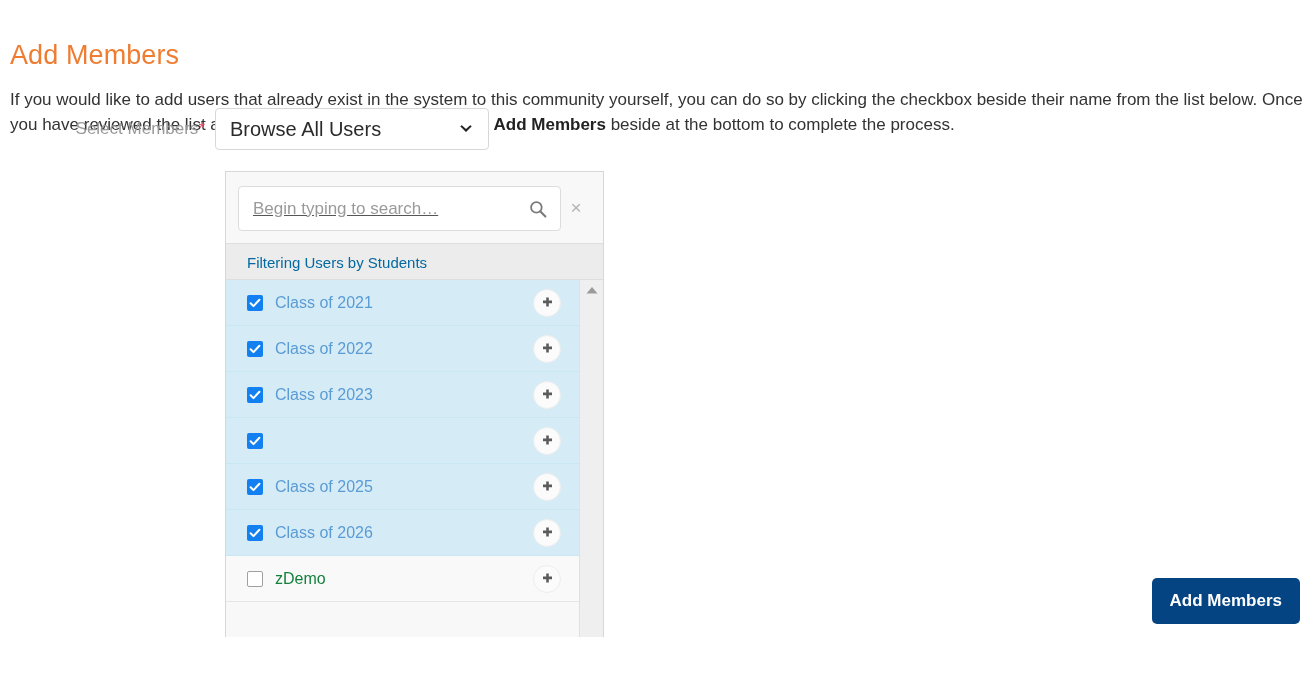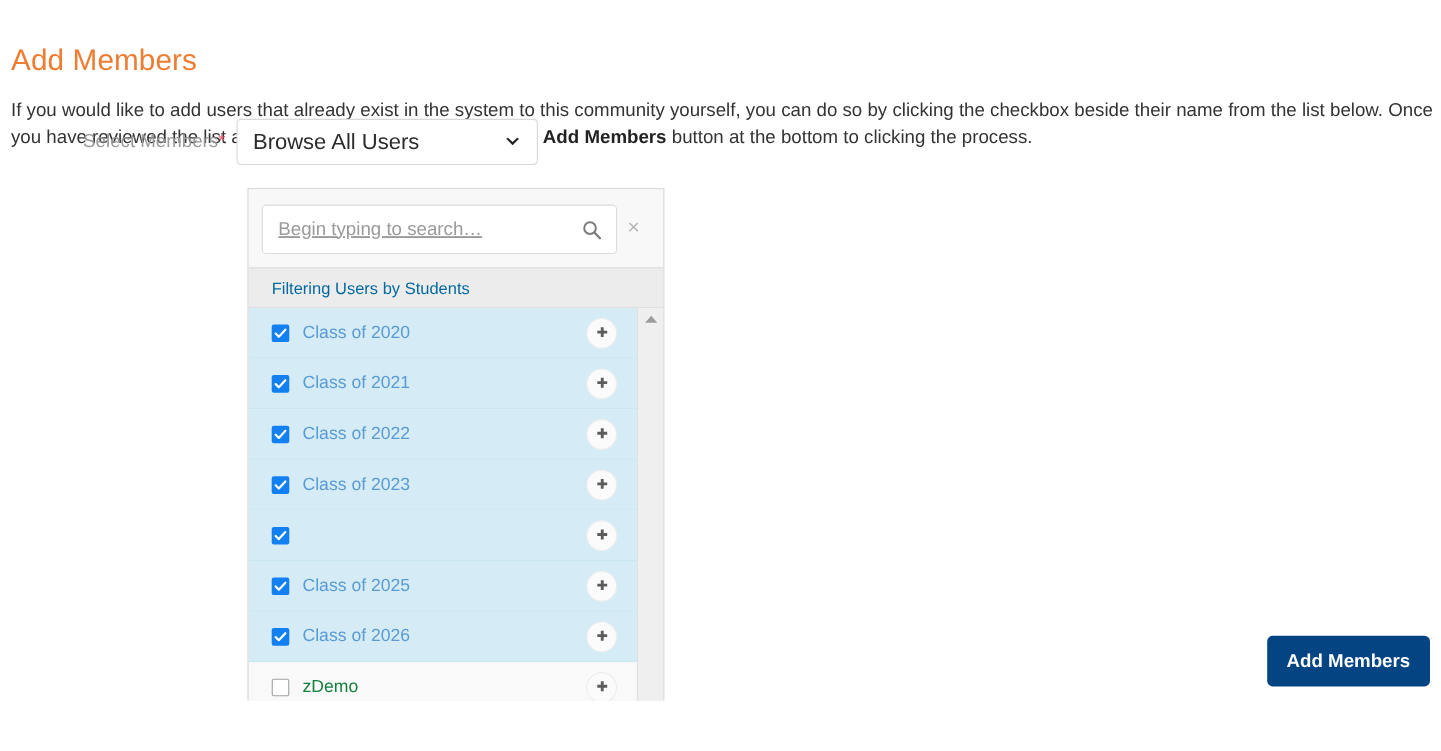--- a/index.html
+++ b/index.html
@@ -239,21 +239,21 @@
     white-space: nowrap;
   }
 </style>
 </head>
 <body>
 
 <div class="page">
 
   <h1 class="page-title">Add Members</h1>
 
-  <p class="intro"><span>If you would like to add users that already exist in the system to this community yourself, you can do so by clicking the checkbox beside their name from the list below. Once you have reviewed the list at the bottom and are ready, click the </span><b>Add Members</b><span> button at the bottom to clicking the process.</span></p>
+  <p class="intro"><span>If you would like to add users that already exist in the system to this community yourself, you can do so by clicking the checkbox beside their name from the list below. Once you have reviewed the list at the bottom and are ready, click the </span><b>Add Members</b><span> beside at the bottom to complete the process.</span></p>
 
   <div class="field-row">
     <div class="field-label"><span>Select Members</span><span class="req-star">*</span></div>
 
     <div class="select-wrap">
       <span class="select-value">Browse All Users</span>
       <svg class="caret-icon" viewBox="0 0 16 16">
         <path d="M2.2 5.2 L8 11 L13.8 5.2 L12.2 4.2 L8 8.1 L3.8 4.2 Z" fill="#222222"></path>
       </svg>
     </div>
@@ -275,33 +275,20 @@
     <div class="dd-filter-header">Filtering Users by Students</div>
 
     <div class="dd-list-wrap">
       <div class="dd-list" id="user-list">
           <div class="dd-row">
             <span class="cb">
               <svg width="12" height="12" viewBox="0 0 12 12">
                 <path d="M1.6 6.2 L4.5 9.1 L10.4 2.7" fill="none" stroke="#ffffff" stroke-width="2" stroke-linecap="round" stroke-linejoin="round"></path>
               </svg>
             </span>
-            <span class="dd-row-label">Class of 2020</span>
-            <span class="plus-btn">
-              <svg width="13" height="13" viewBox="0 0 13 13">
-                <path d="M5.2 1.4 h2.6 v3.2 h3.2 v2.6 h-3.2 v3.2 h-2.6 v-3.2 h-3.2 v-2.6 h3.2 z" fill="#5c5c5c"></path>
-              </svg>
-            </span>
-          </div>
-          <div class="dd-row">
-            <span class="cb">
-              <svg width="12" height="12" viewBox="0 0 12 12">
-                <path d="M1.6 6.2 L4.5 9.1 L10.4 2.7" fill="none" stroke="#ffffff" stroke-width="2" stroke-linecap="round" stroke-linejoin="round"></path>
-              </svg>
-            </span>
             <span class="dd-row-label">Class of 2021</span>
             <span class="plus-btn">
               <svg width="13" height="13" viewBox="0 0 13 13">
                 <path d="M5.2 1.4 h2.6 v3.2 h3.2 v2.6 h-3.2 v3.2 h-2.6 v-3.2 h-3.2 v-2.6 h3.2 z" fill="#5c5c5c"></path>
               </svg>
             </span>
           </div>
           <div class="dd-row">
             <span class="cb">
               <svg width="12" height="12" viewBox="0 0 12 12">

